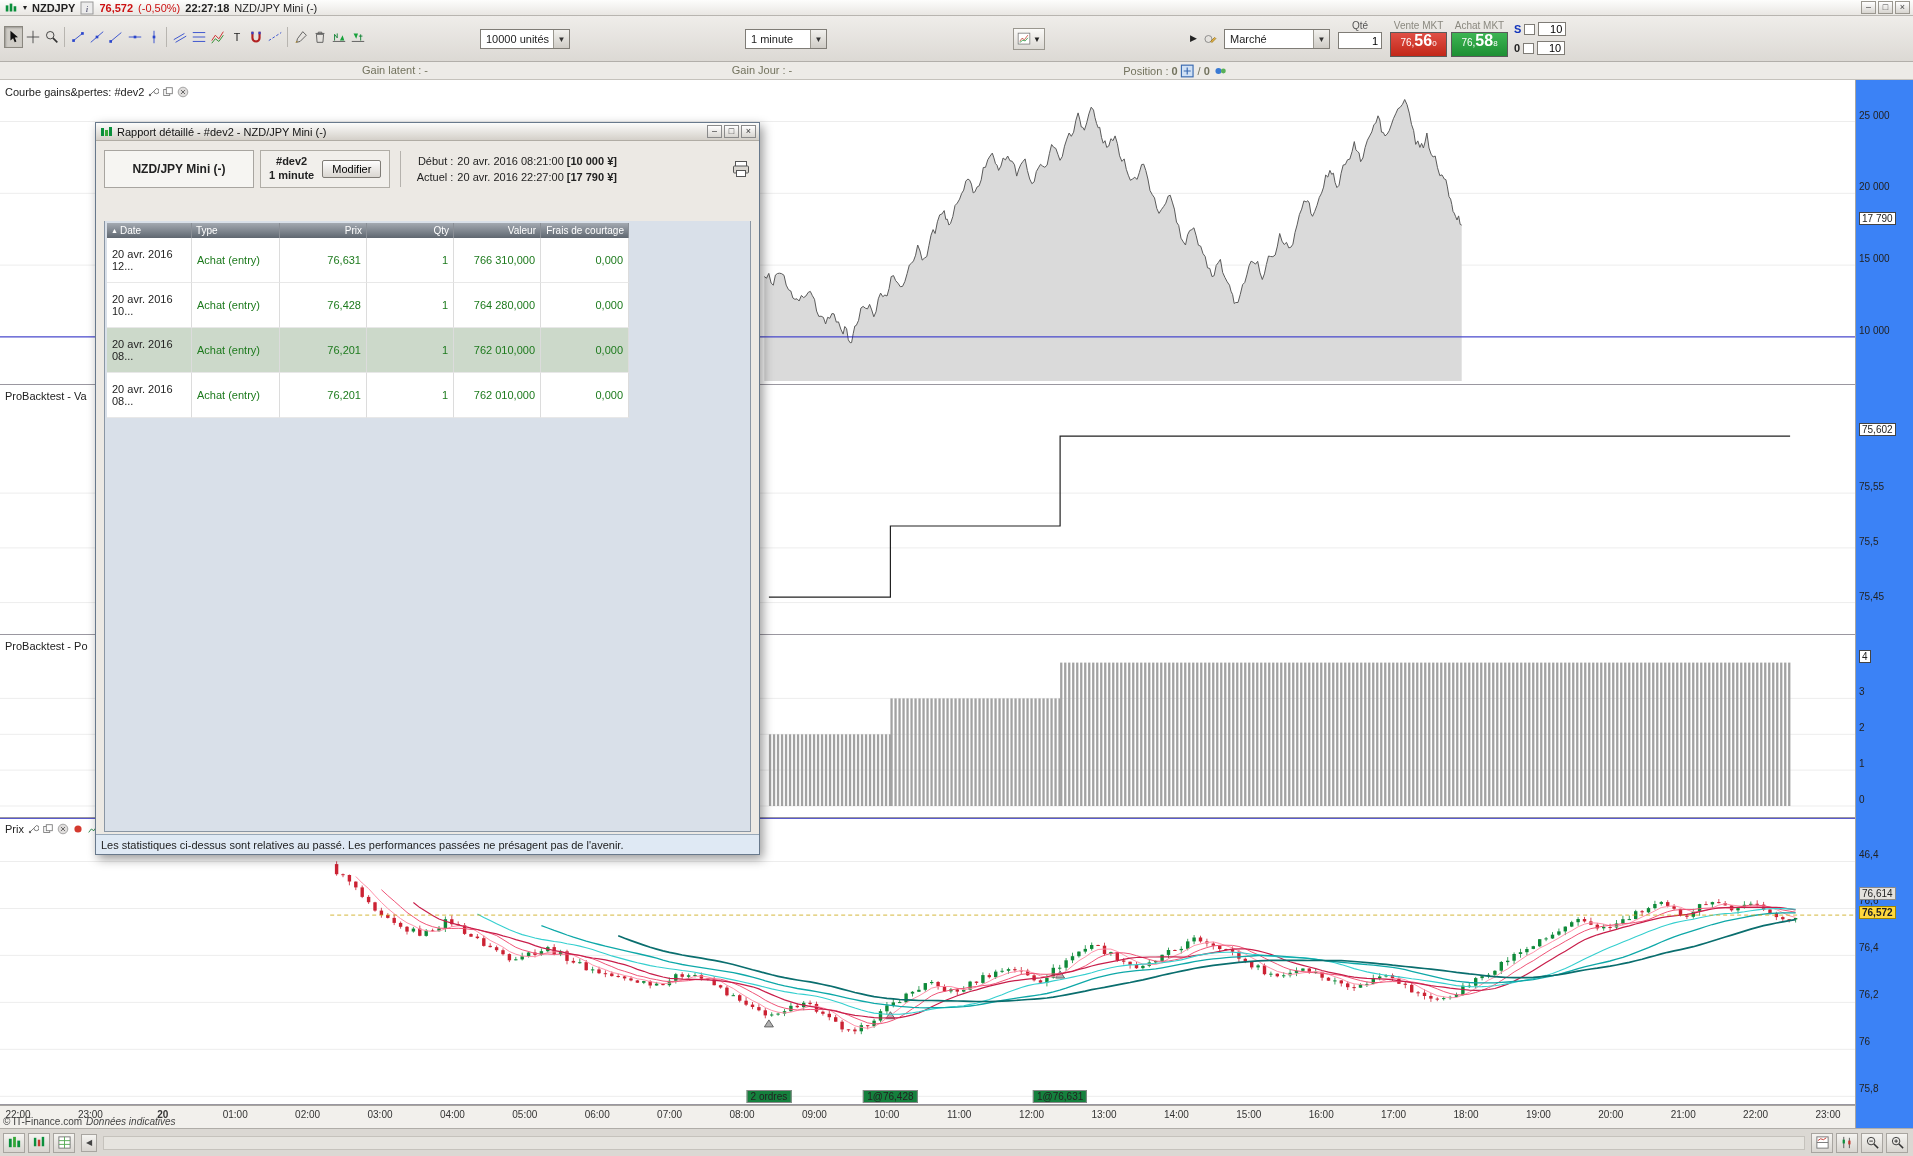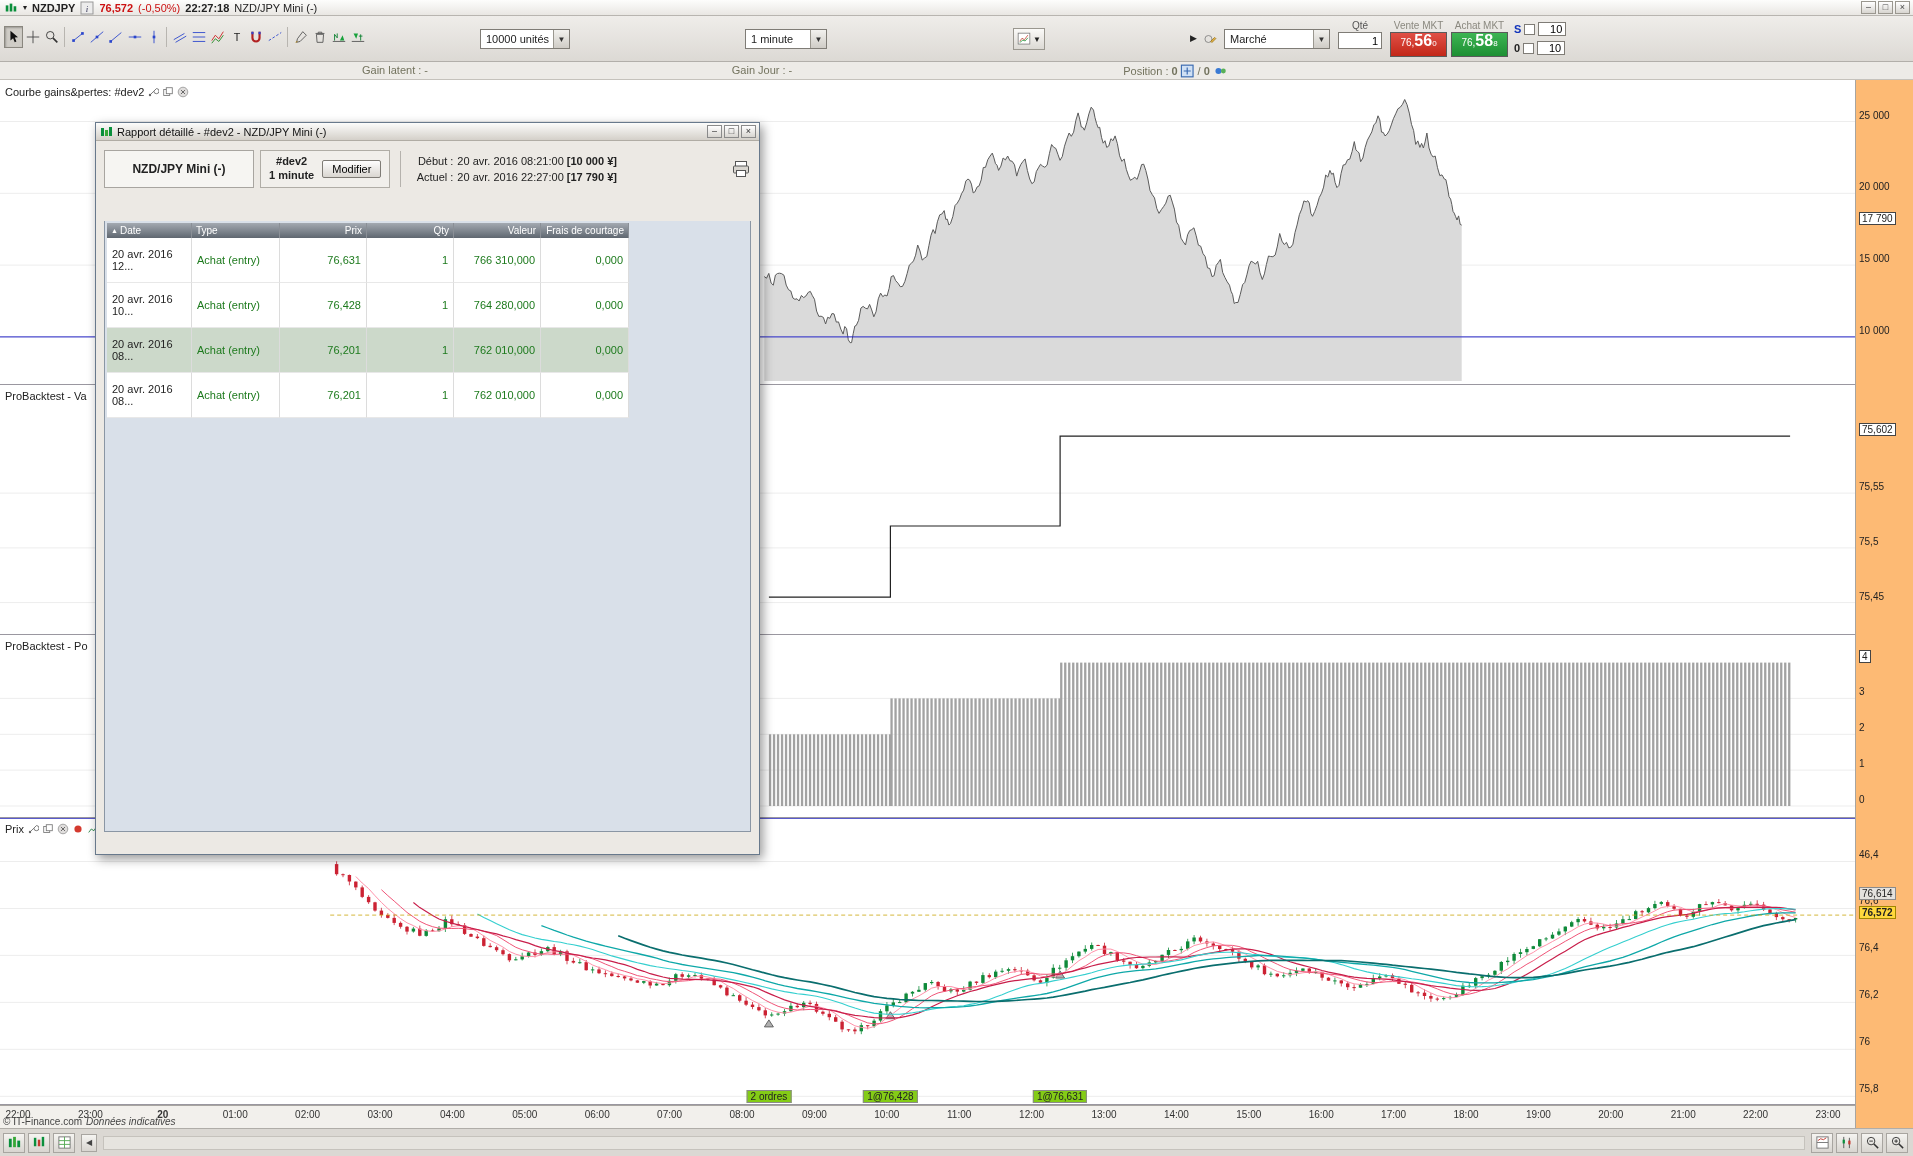--- a/index.html
+++ b/index.html
@@ -46,35 +46,35 @@
 #statusrow{position:absolute;left:0;top:62px;width:100%;height:18px;background:#edebe7;border-bottom:1px solid #c5c2bc;z-index:30;font-size:11px;color:#73735e;}
 .stat{position:absolute;top:2px;transform:translateX(-50%);white-space:nowrap;display:flex;align-items:center;gap:3px;}
 
 
 .pane{position:absolute;left:0;width:1855px;background:#fff;border-bottom:1px solid #9a97a0;overflow:hidden;}
 #pane-price{border-top:1px solid #5a5acc;}
 .pane-title{position:absolute;font-size:11px;color:#222;background:rgba(255,255,255,.85);padding:0 2px;display:flex;gap:3px;align-items:center;z-index:5;white-space:nowrap;}
 .pane-title .icn svg{width:12px;height:12px;}
 
 
-#axis-col{position:absolute;left:1855px;top:80px;width:58px;height:1076px;background:#fdba74;border-left:1px solid #a8a5a0;z-index:6;}
+#axis-col{position:absolute;left:1855px;top:80px;width:58px;height:1076px;background:#3b82f6;border-left:1px solid #a8a5a0;z-index:6;}
 .tick{position:absolute;left:3px;font-size:10px;color:#222;white-space:nowrap;}
 .tick.box{border:1px solid #444;background:#fff;padding:0 2px;}
 .tick.gray{border:1px solid #8a8a8a;background:#e4e2de;padding:0 2px;}
 .tick.yellow{border:1px solid #a08600;background:#ffd83d;padding:0 2px;font-weight:bold;}
 
 
 #xaxis{position:absolute;left:0;top:1105px;width:1855px;height:23px;background:#f2f0ec;border-top:1px solid #a8a5a0;z-index:6;}
 .xlab{position:absolute;top:3px;transform:translateX(-50%);font-size:10px;color:#333;}
 .xlab.bold{font-weight:bold;}
 #copyright{position:absolute;left:3px;top:1116px;z-index:7;font-size:10px;color:#444;white-space:nowrap;}
 #copyright .it{font-style:italic;margin-left:4px;}
 
 
-.annot{position:absolute;top:1090px;transform:translateX(-50%);border:1px solid #8a8a8a;background:#84cc16;font-size:10px;padding:0 3px;z-index:4;white-space:nowrap;}
+.annot{position:absolute;top:1090px;transform:translateX(-50%);border:1px solid #8a8a8a;background:#15803d;font-size:10px;padding:0 3px;z-index:4;white-space:nowrap;}
 
 
 #bottombar{position:absolute;left:0;top:1128px;width:100%;height:28px;background:#dbd8d3;border-top:1px solid #b0ada8;display:flex;align-items:center;padding:0 3px;z-index:30;}
 #bb-left{display:flex;gap:3px;align-items:center;}
 .bb-btn{width:22px;height:20px;border:1px solid #a8a5a0;background:linear-gradient(#f5f4f1,#d8d5d0);display:flex;align-items:center;justify-content:center;cursor:pointer;}
 .bb-btn svg{width:15px;height:15px;}
 .scrollbtn{width:16px;height:18px;border:1px solid #a8a5a0;background:linear-gradient(#f5f4f1,#d8d5d0);font-size:8px;color:#444;display:flex;align-items:center;justify-content:center;margin-left:6px;cursor:pointer;}
 .bb-track{flex:1;height:14px;margin:0 6px;background:#e6e4df;border:1px solid #c5c2bc;}
 #bb-right{display:flex;gap:3px;align-items:center;margin-right:2px;}
 
@@ -1308,20 +1308,21 @@
           <div class="trow">
             <div class="td" style="width: 85px;">20 avr. 2016 08...</div>
             <div class="td grn" style="width: 88px;">Achat (entry)</div>
             <div class="td num" style="width: 87px;">76,201</div>
             <div class="td num" style="width: 87px;">1</div>
             <div class="td num" style="width: 87px;">762 010,000</div>
             <div class="td num" style="width: 88px;">0,000</div>
           </div>
         </div>
     </div>
+    <div id="dlg-status">Les statistiques ci-dessus sont relatives au passé. Les performances passées ne présagent pas de l'avenir.</div>
   </div>
 
 <div class="pane-title" style="left: 3px; top: 86px;">
       <span>Courbe gains&amp;pertes: #dev2</span>
       <span class="icn">
         <svg viewBox="0 0 14 14">
           <path d="M3 11l5-5a3 3 0 1 0 3-3L8 6" stroke="#666" fill="none"></path>
           <circle cx="3.5" cy="10.5" r="1.4" fill="#666"></circle>
         </svg>
       </span>

